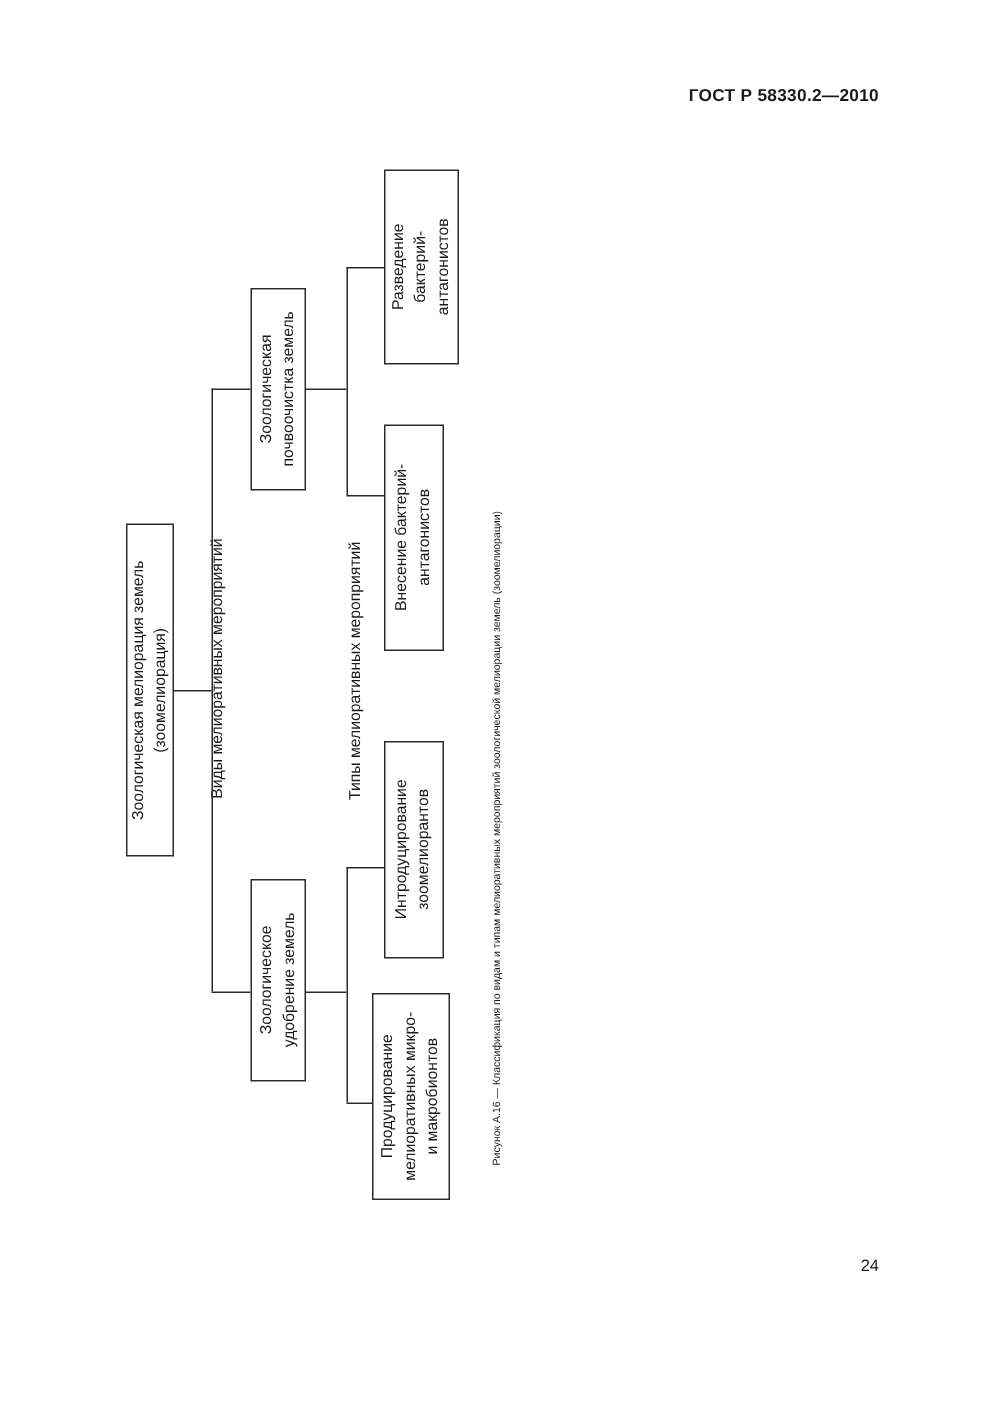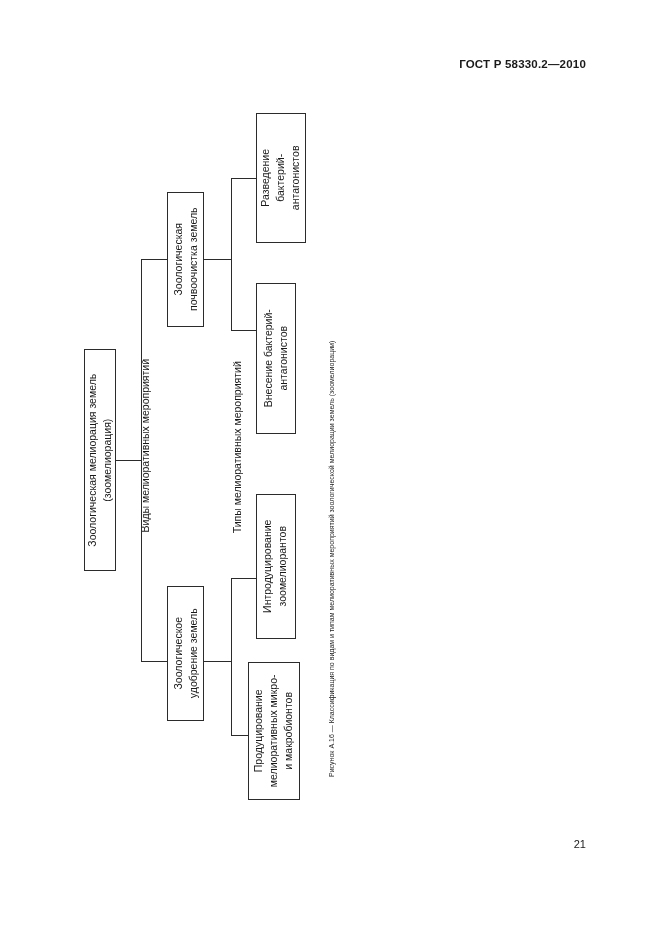--- a/index.html
+++ b/index.html
@@ -171,15 +171,15 @@
     <div class="ln v" style="left:231px; top:578px; height:157px;"></div>
     <div class="ln h" style="left:231px; top:578px; width:25px;"></div>
     <div class="ln h" style="left:231px; top:735px; width:17px;"></div>
 
     <div class="fig-caption" style="left:332px; top:480px; width:600px; margin-left:-300px; margin-top:-5px;">
       <span>Рисунок А.16 — Классификация по видам и типам мелиоративных мероприятий зоологической мелиорации земель (зоомелиорации)</span>
     </div>
 
   </div>
 
-  <div class="page-number">21</div>
+  <div class="page-number">24</div>
 
 </div>
 
 </body></html>

